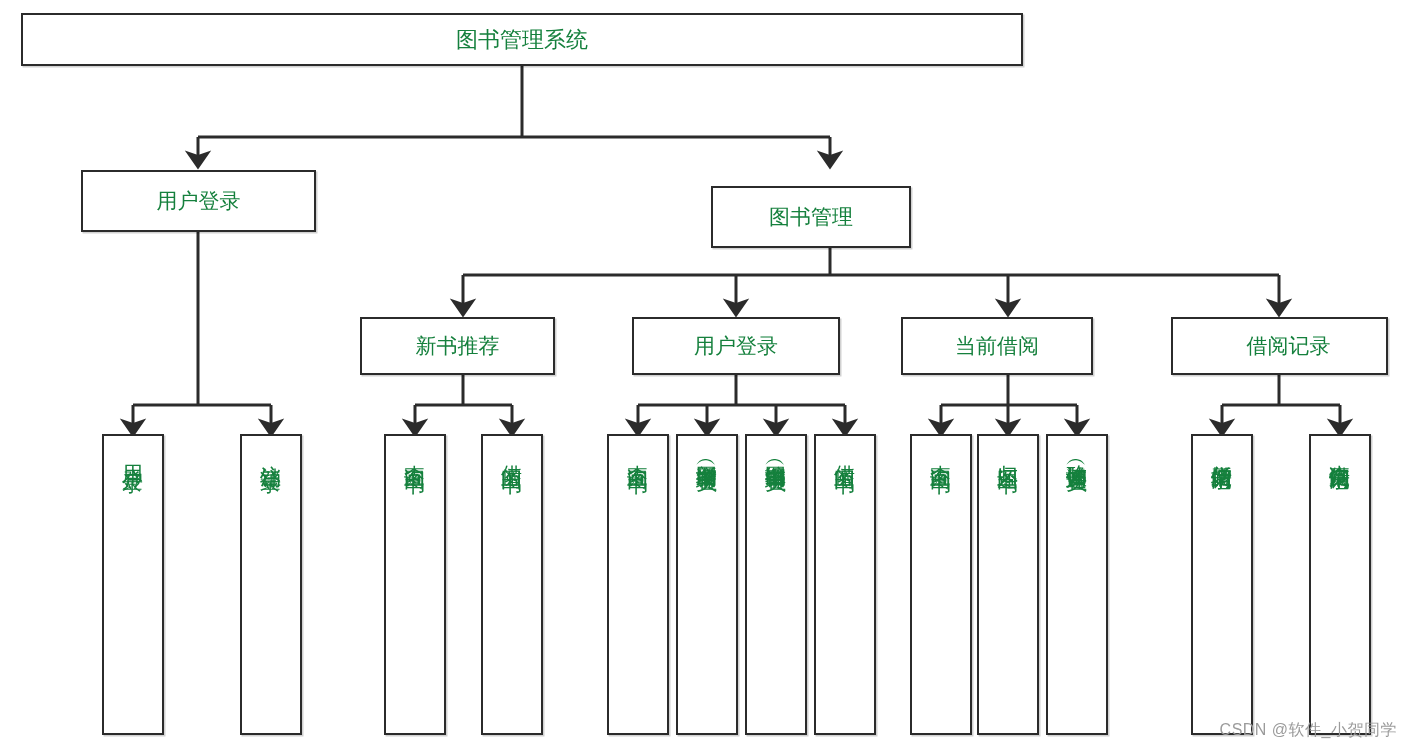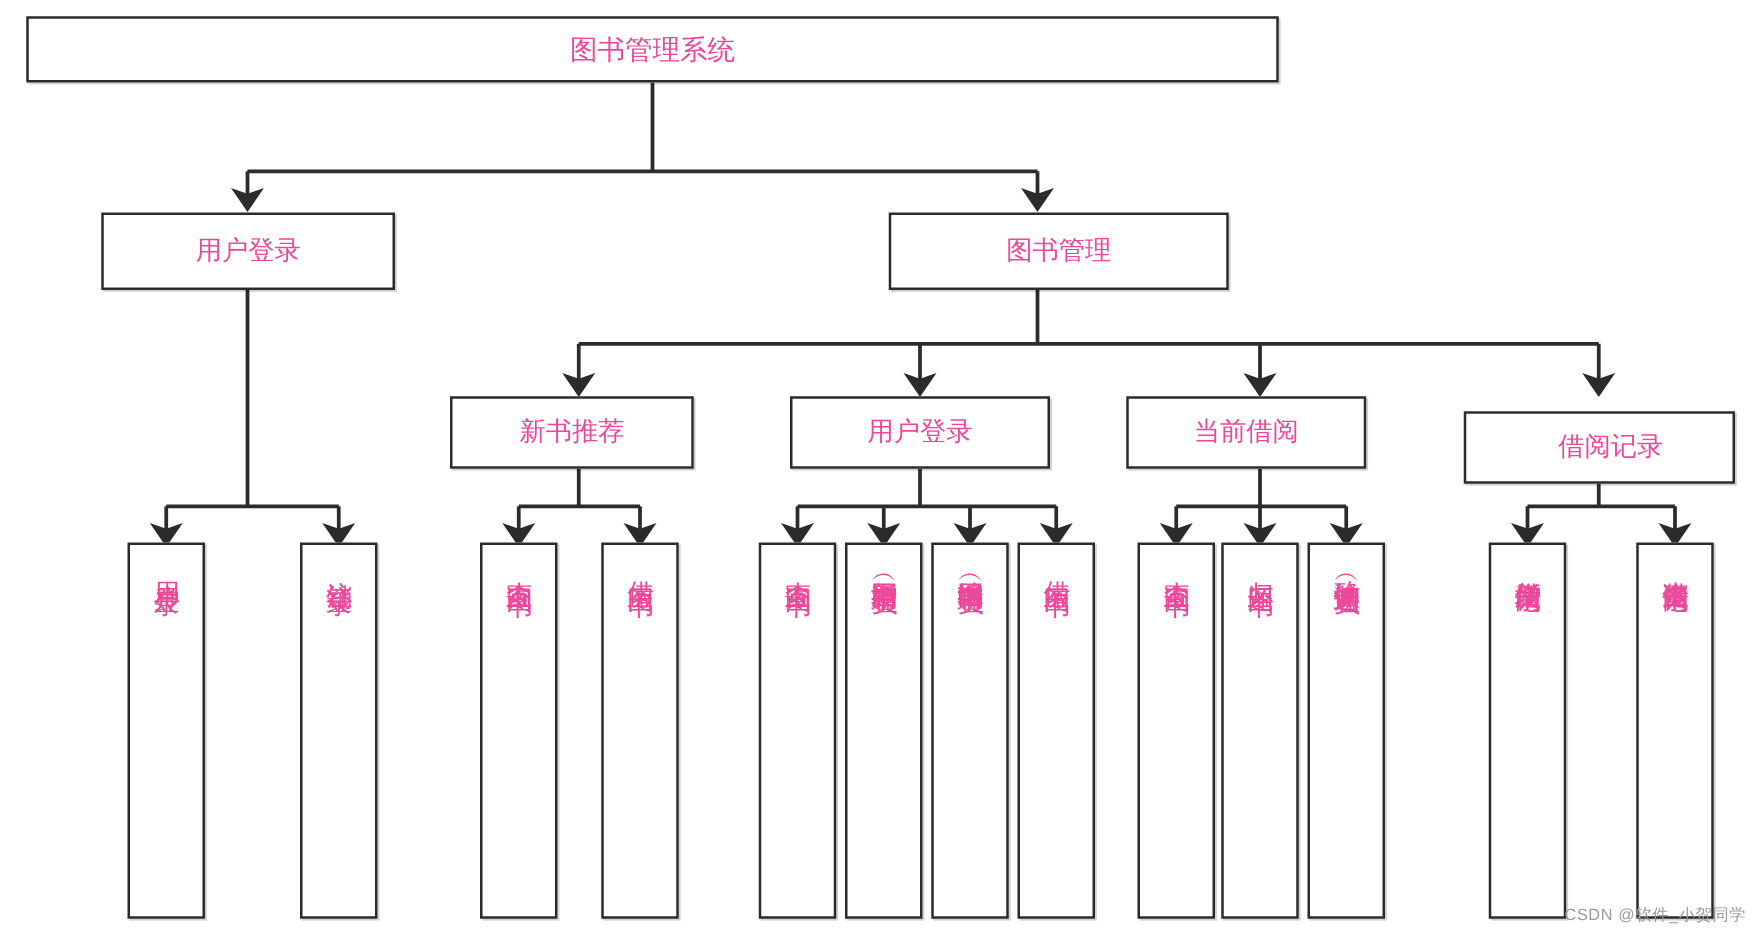--- a/index.html
+++ b/index.html
@@ -28,21 +28,21 @@
     position: absolute;
     box-sizing: border-box;
     background: #ffffff;
     border: 2px solid #2b2b2b;
     display: flex;
     align-items: center;
     justify-content: center;
     box-shadow: 1.5px 1.5px 0 rgba(0,0,0,0.18);
   }
   .node .label {
-    color: #ec4899;
+    color: #15803d;
     line-height: 1.18;
     text-align: right;
     white-space: nowrap;
   }
   .node.root .label { font-size: 22px; }
   .node.lvl2 .label { font-size: 21px; }
   .node.lvl3 .label { font-size: 21px; }
   .node.leaf {
     align-items: flex-start;
     justify-content: center;
@@ -57,21 +57,21 @@
     white-space: normal;
   }
   .node.leaf.tall .label {
     font-size: 21px;
     letter-spacing: 1px;
   }
   #watermark {
     position: absolute;
     right: 8px;
     bottom: 6px;
-    font-size: 13px;
+    font-size: 16px;
     color: #9b9b9b;
     letter-spacing: 0.5px;
     white-space: nowrap;
     pointer-events: none;
     margin-left: 28px;
   }
 </style>
 </head>
 <body>
 
@@ -127,34 +127,34 @@
     </g>
   </svg>
 
   <div class="node root" style="left:21px; top:13px; width:1002px; height:53px;">
     <span class="label">图书管理系统</span>
   </div>
 
   <div class="node lvl2" style="left:81px; top:170px; width:235px; height:62px;">
     <span class="label">用户登录</span>
   </div>
-  <div class="node lvl2" style="left:711px; top:170px; width:272px; height:62px;">
+  <div class="node lvl2" style="left:711px; top:186px; width:200px; height:62px;">
     <span class="label">图书管理</span>
   </div>
 
   <div class="node lvl3" style="left:360px; top:317px; width:195px; height:58px;">
     <span class="label">新书推荐</span>
   </div>
   <div class="node lvl3" style="left:632px; top:317px; width:208px; height:58px;">
     <span class="label">用户登录</span>
   </div>
   <div class="node lvl3" style="left:901px; top:317px; width:192px; height:58px;">
     <span class="label">当前借阅</span>
   </div>
-  <div class="node lvl3" style="left:1171px; top:329px; width:217px; height:58px;padding-left:18px;">
+  <div class="node lvl3" style="left:1171px; top:317px; width:217px; height:58px;padding-left:18px;">
     <span class="label">借阅记录</span>
   </div>
 
   <div class="node leaf" style="left:102px; top:434px; width:62px; height:301px;">
     <span class="label">用户登录</span>
   </div>
   <div class="node leaf" style="left:240px; top:434px; width:62px; height:301px;">
     <span class="label">注销登录</span>
   </div>
 

